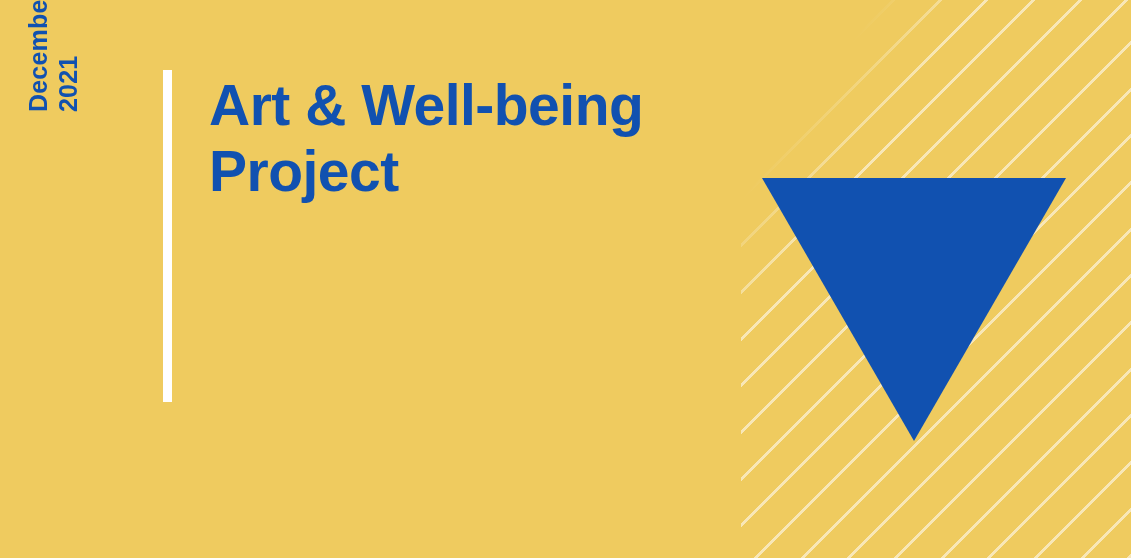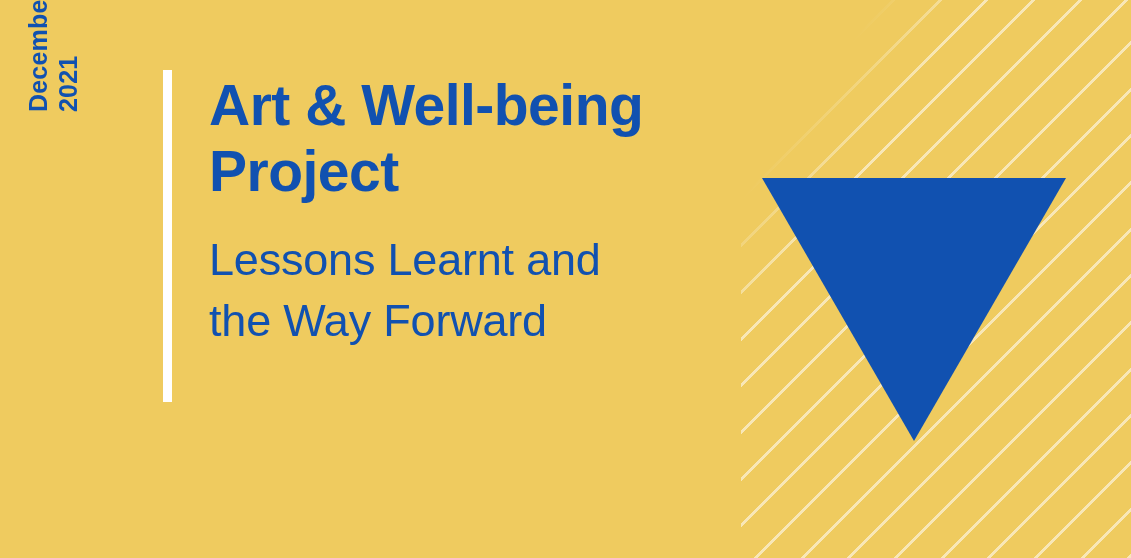--- a/index.html
+++ b/index.html
@@ -120,17 +120,15 @@
       <span id="date-line1">December</span>
       <span id="date-line2">2021</span>
     </div>
   </div>
 
   <div id="rule"></div>
 
   <div id="text-block">
     <h1 id="title">Art &amp; Well-being
 Project</h1>
-    <p id="subtitle">Lessons Learnt and
-the Way Forward</p>
   </div>
 
 </div>
 
 </body></html>

